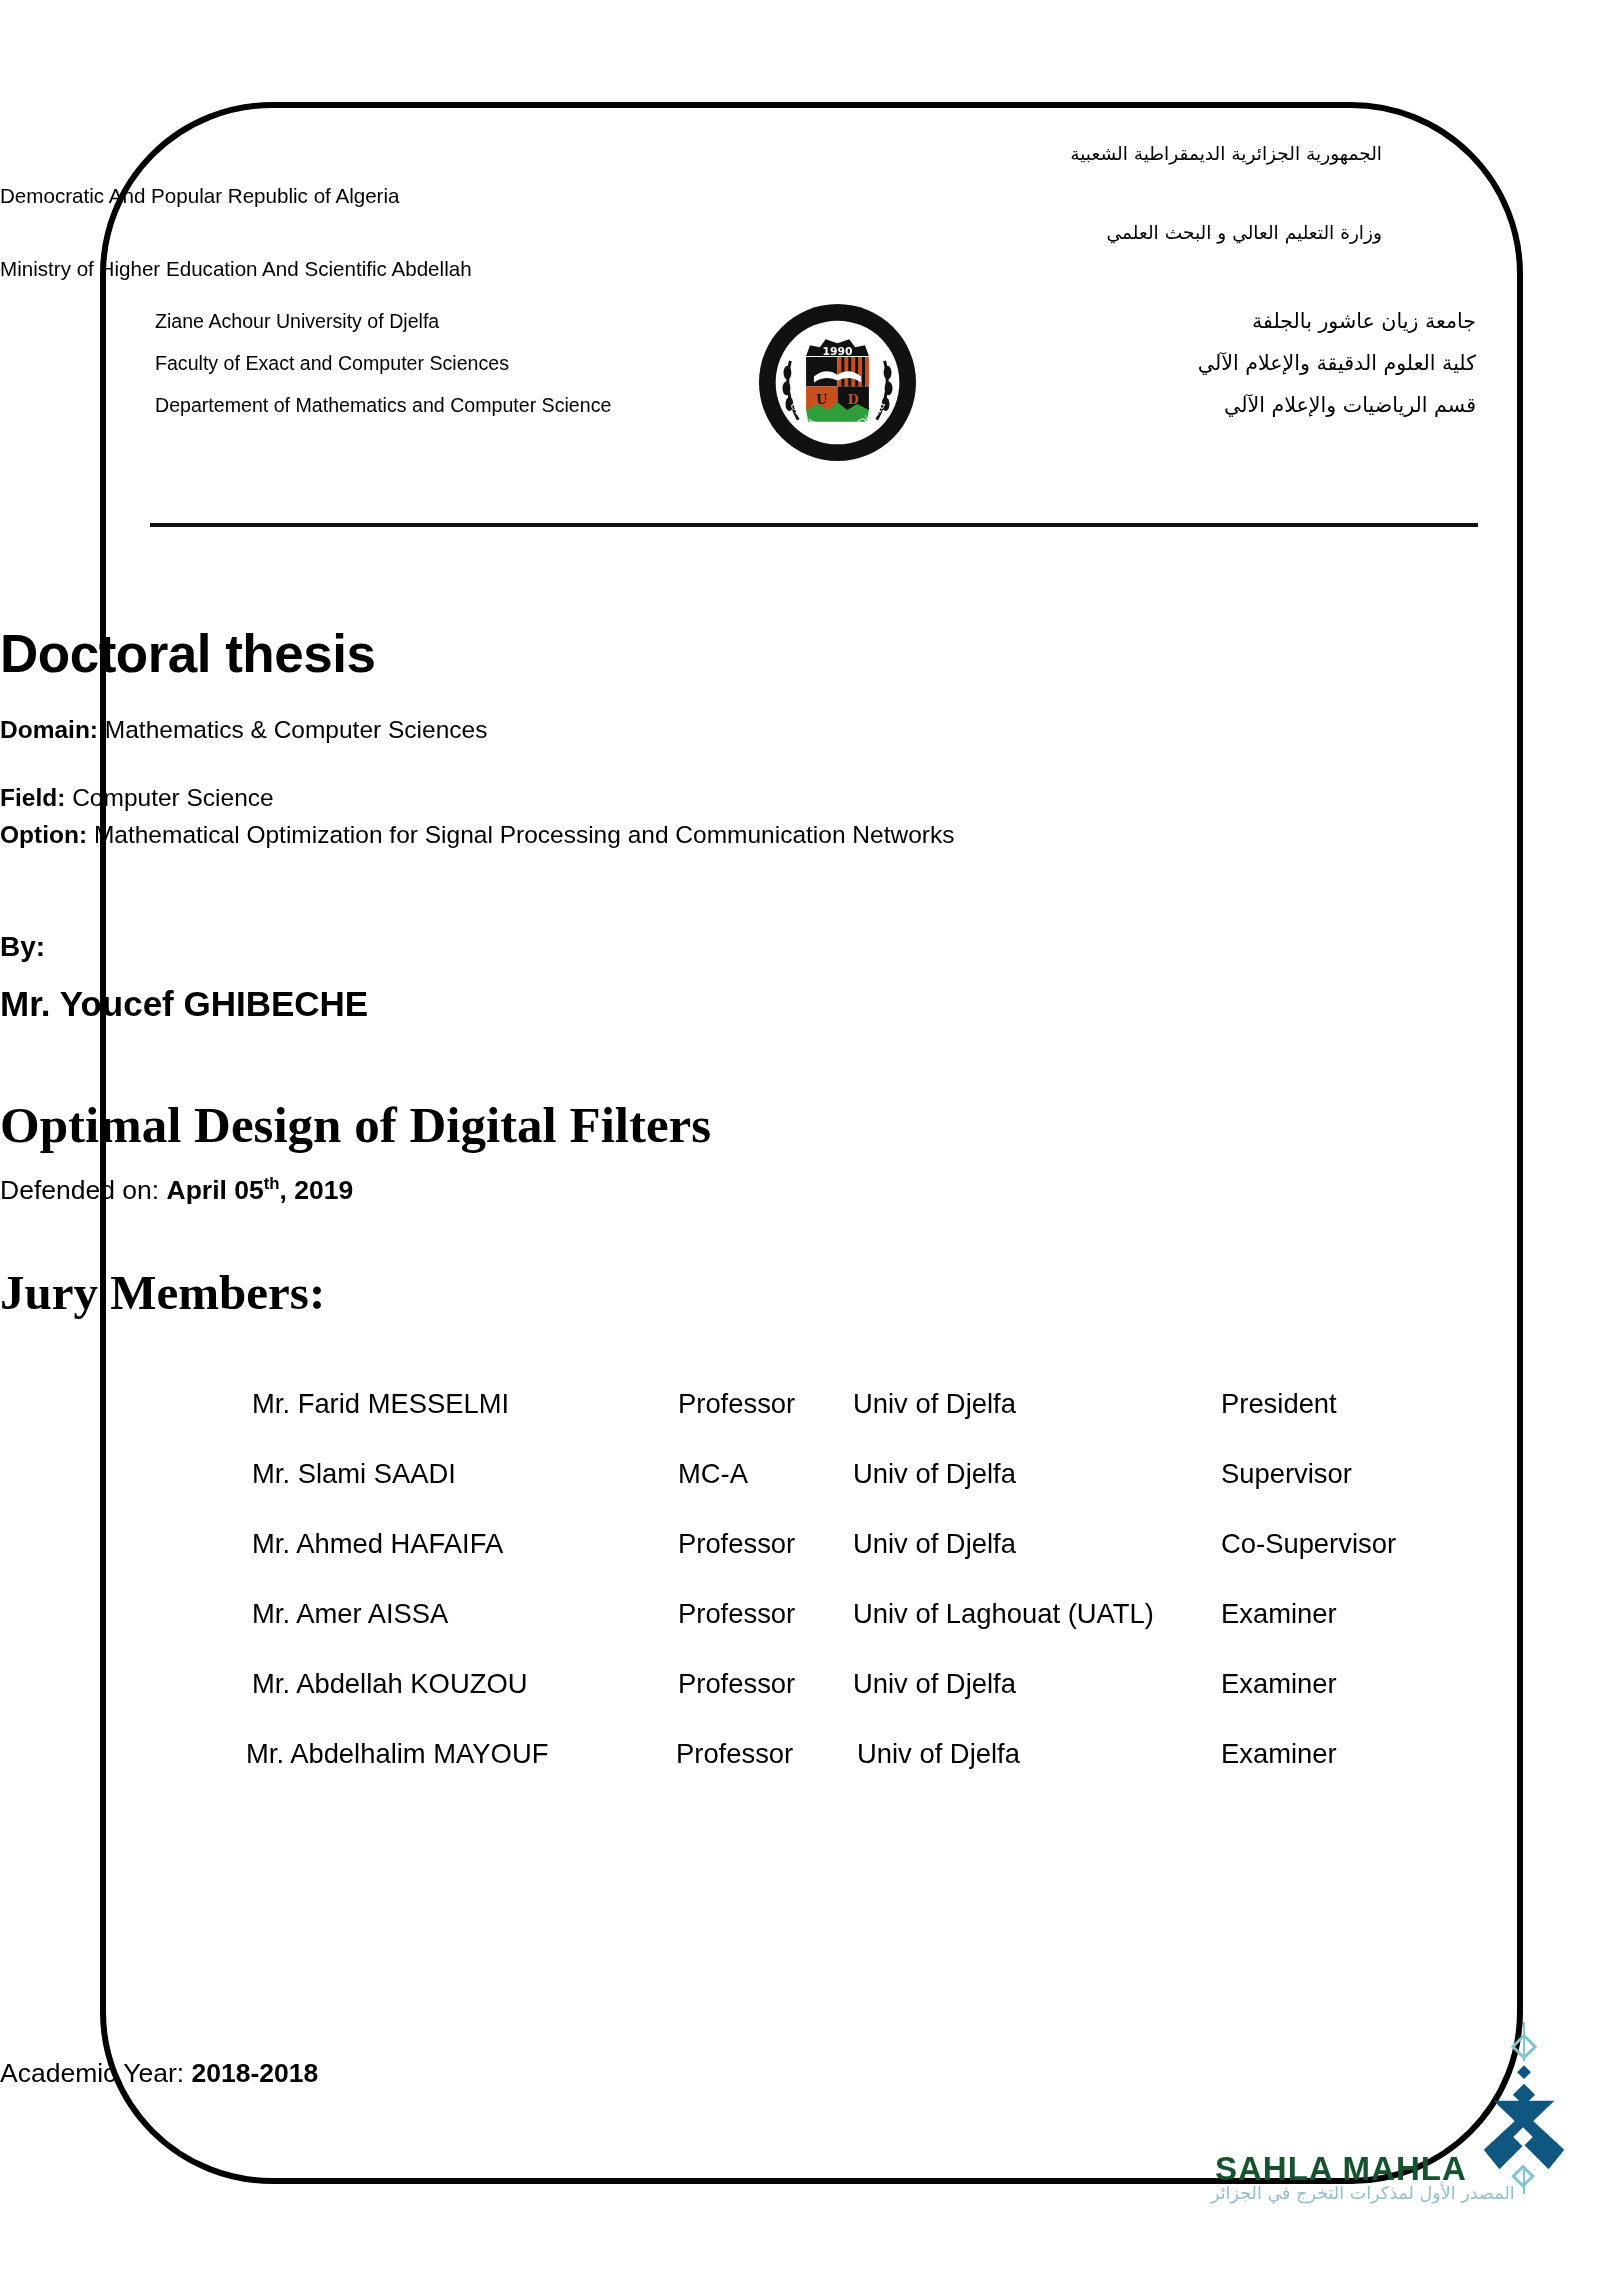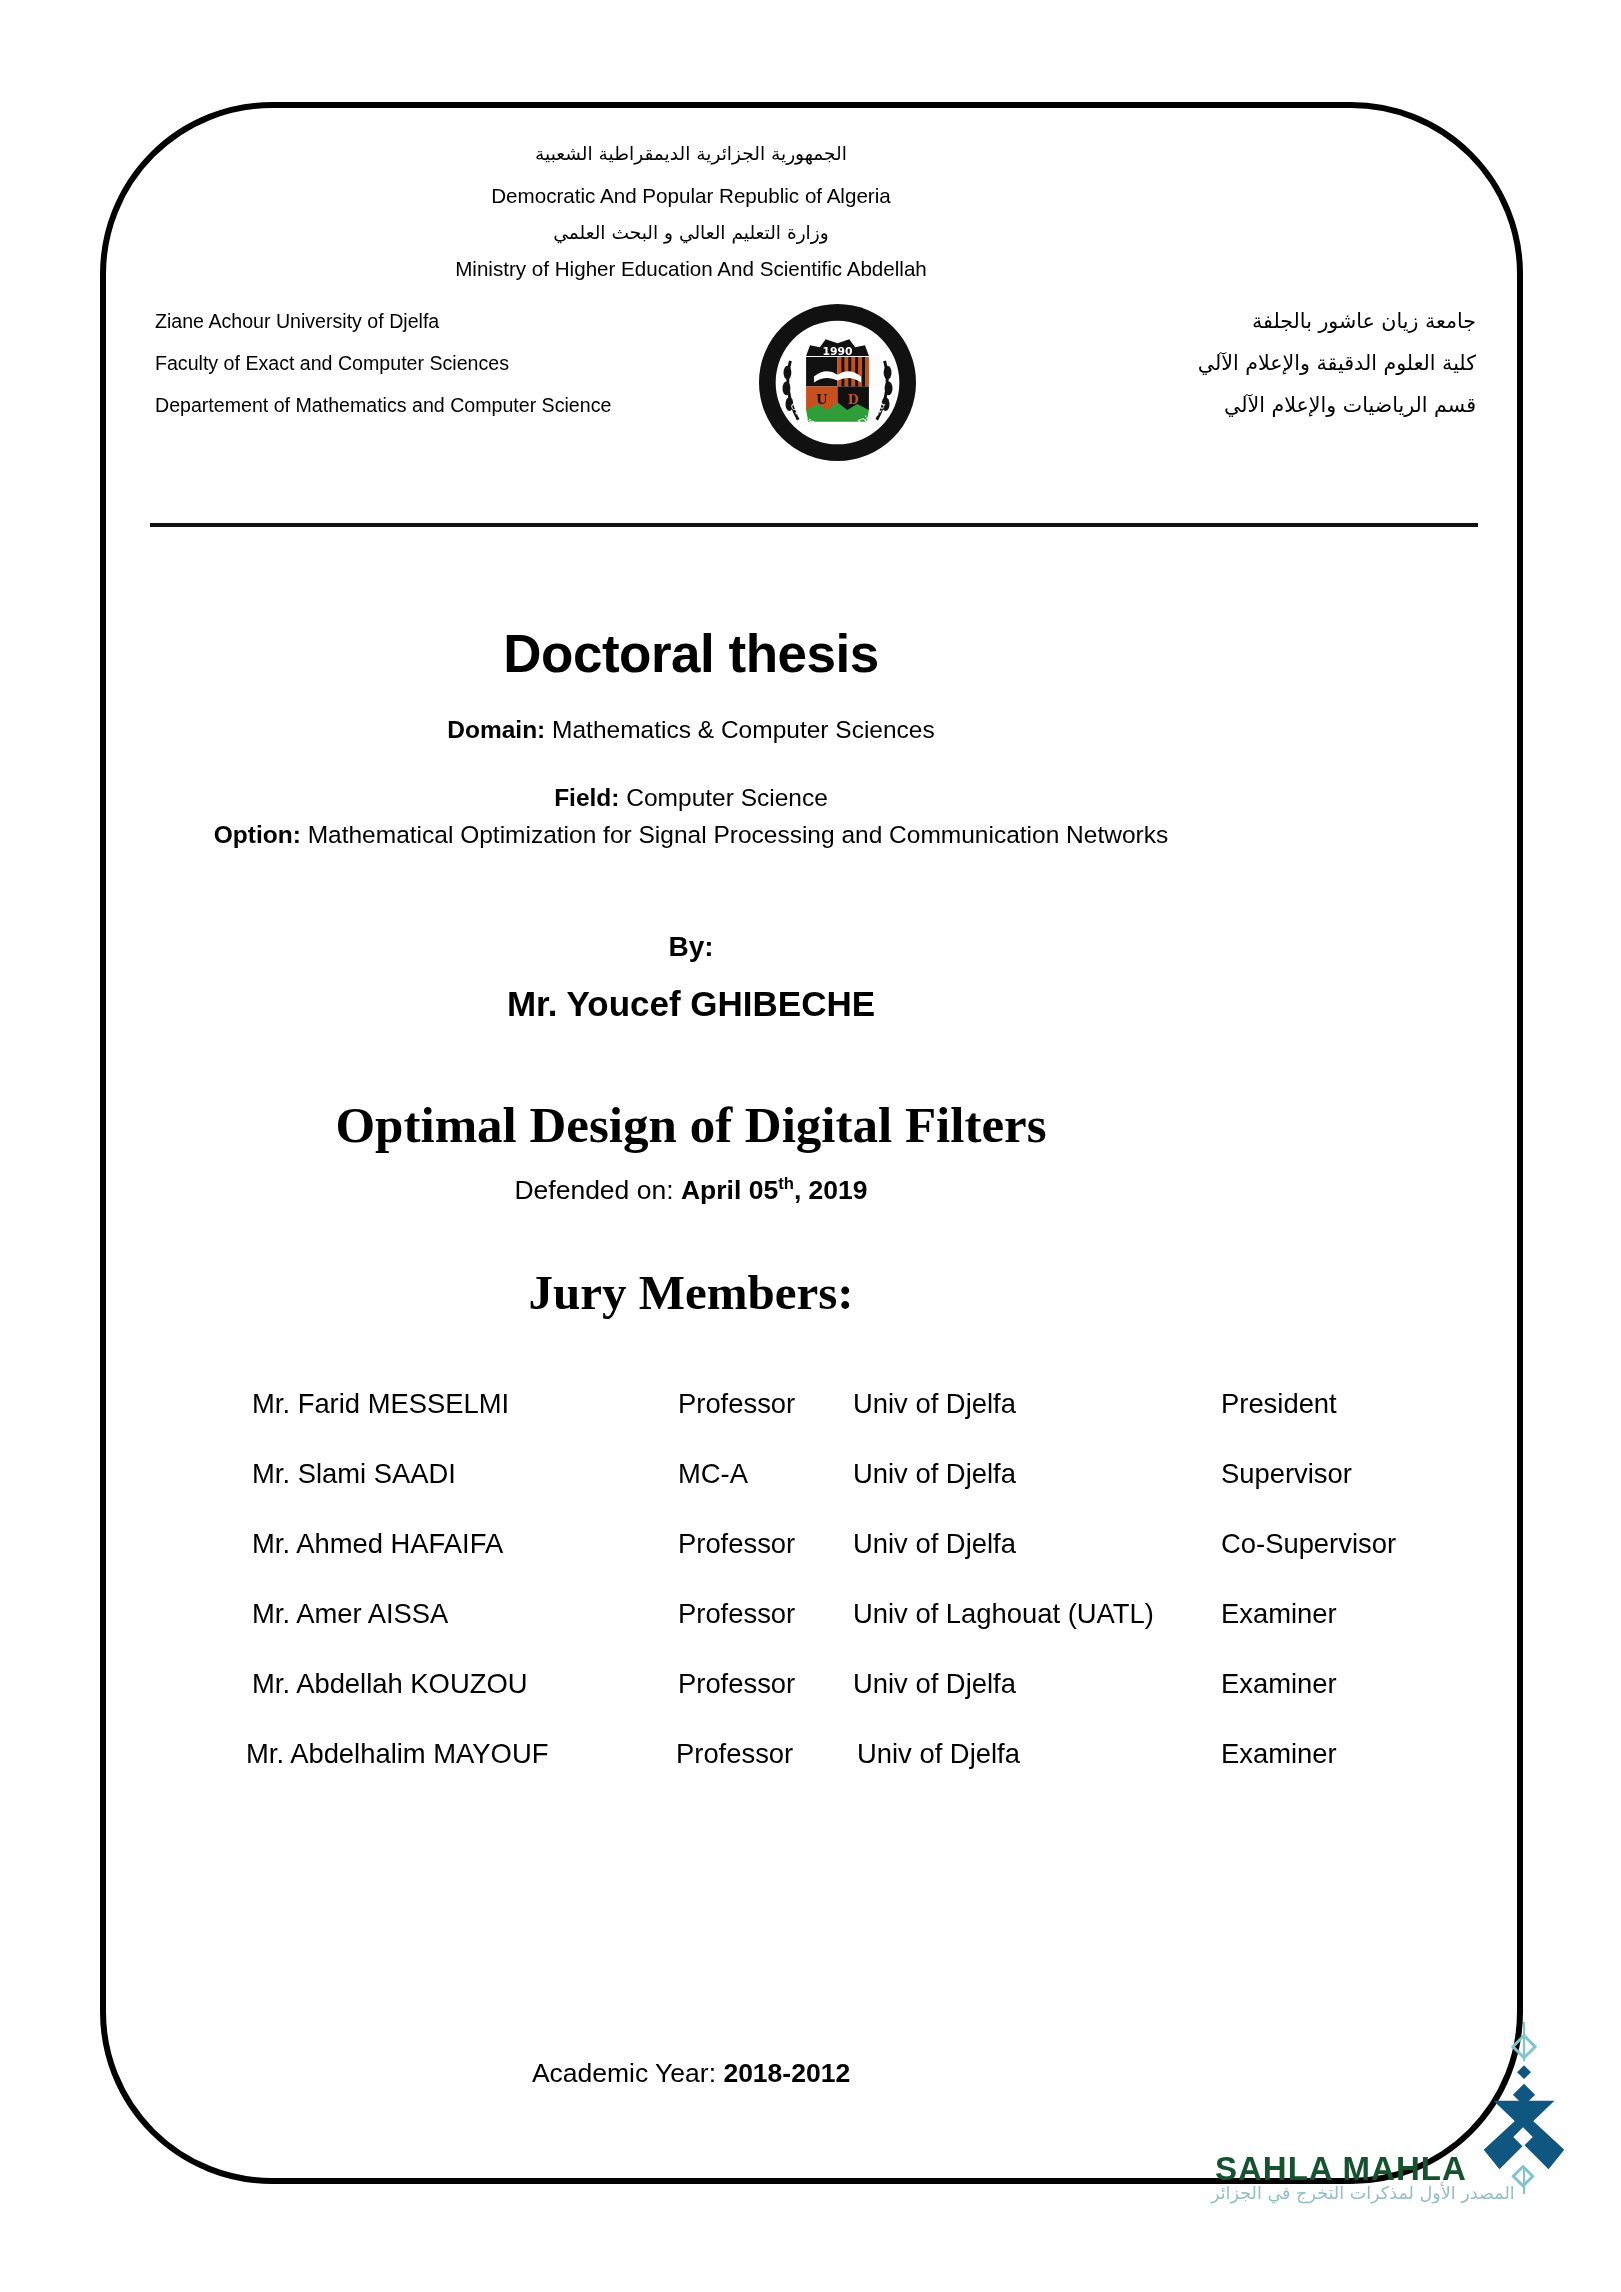--- a/index.html
+++ b/index.html
@@ -1,21 +1,21 @@
 <!DOCTYPE html>
 <html><head>
 <meta charset="utf-8">
 <style>
   html, body { margin: 0; padding: 0; background: #ffffff; }
   body { width: 1621px; height: 2293px; position: relative; overflow: hidden;
          font-family: "Liberation Sans", "DejaVu Sans", sans-serif; color: #000; }
   .frame { position: absolute; left: 100px; top: 102px; width: 1423px; height: 2082px;
            border: 6.9px solid #000; border-radius: 172px; box-sizing: border-box; }
   .abs { position: absolute; }
-  .center { left: 0; width: 1382px; text-align: center; }
+  .center { left: 0; width: 1382px; }
   .ar { direction: rtl; font-family: "DejaVu Sans", sans-serif; }
   .hdr-ar { font-size: 18.6px; }
   .hdr-en { font-size: 20.6px; }
   .left-info { left: 155px; font-size: 19.6px; line-height: 42px; }
   .right-info { right: 145px; font-size: 20.6px; line-height: 42px; text-align: right; }
   .divider { left: 150px; width: 1328px; top: 523px; height: 3.9px; background: #111; }
   .title-main { top: 623px; font-size: 53px; font-weight: bold; letter-spacing: -0.5px; }
   .meta { font-size: 24.5px; }
   .meta b { font-weight: bold; }
   .by { top: 931px; font-size: 28px; font-weight: bold; }
@@ -150,21 +150,21 @@
     <span class="c-role">Examiner</span>
   </div>
   <div class="jury-row last">
     <span class="c-name">Mr. Abdelhalim MAYOUF</span>
     <span class="c-rank">Professor</span>
     <span class="c-univ">Univ of Djelfa</span>
     <span class="c-role">Examiner</span>
   </div>
 </div>
 
-<div class="abs center year"><span>Academic Year: </span><b>2018-2012</b></div>
+<div class="abs center year"><span>Academic Year: </span><b>2018-2018</b></div>
 
 <div class="abs wm-text">SAHLA MAHLA</div>
 <div class="abs wm-sub">المصدر الأول لمذكرات التخرج في الجزائر</div>
 <svg class="abs wm-mark" viewBox="0 0 110 175">
   <line x1="55" y1="0" x2="55" y2="40" stroke="#7fc4cf" stroke-width="2"></line>
   <rect x="47" y="17" width="16" height="16" transform="rotate(45 55 25)" fill="none" stroke="#7fc4cf" stroke-width="3"></rect>
   <rect x="50" y="46" width="10" height="10" transform="rotate(45 55 51)" fill="#0f5680"></rect>
   <rect x="47" y="66" width="16" height="16" transform="rotate(45 55 74)" fill="#0f5680"></rect>
   <path d="M24 80 L86 80 L55 110 Z" fill="#0f5680"></path>
   <path d="M14 130 L55 92 L96 130 L80 150 L55 125 L30 150 Z" fill="#0f5680"></path>

